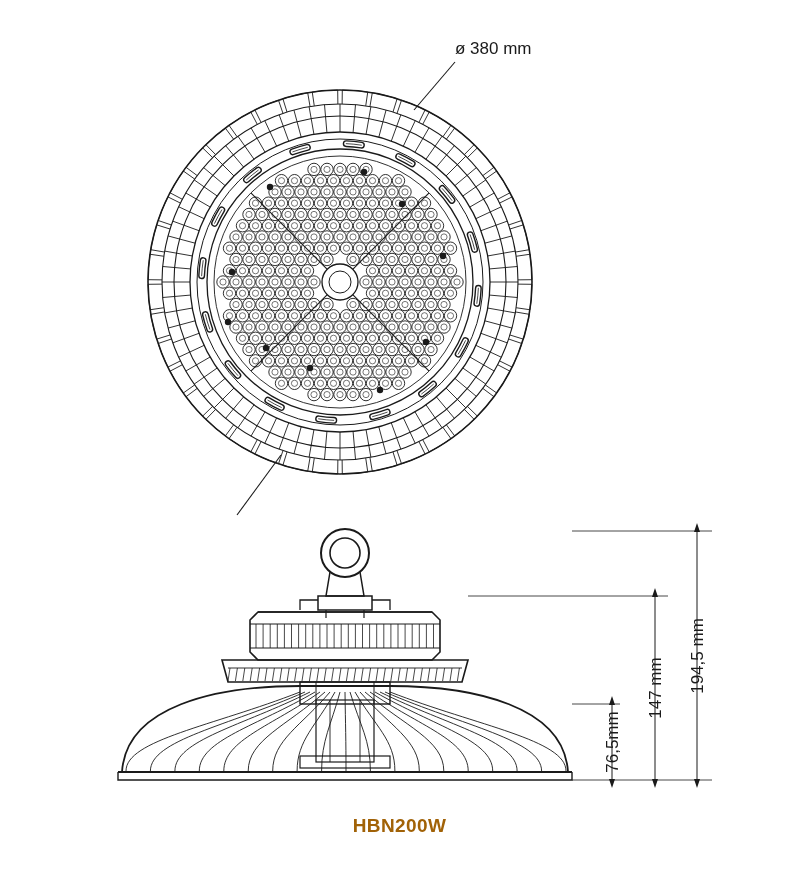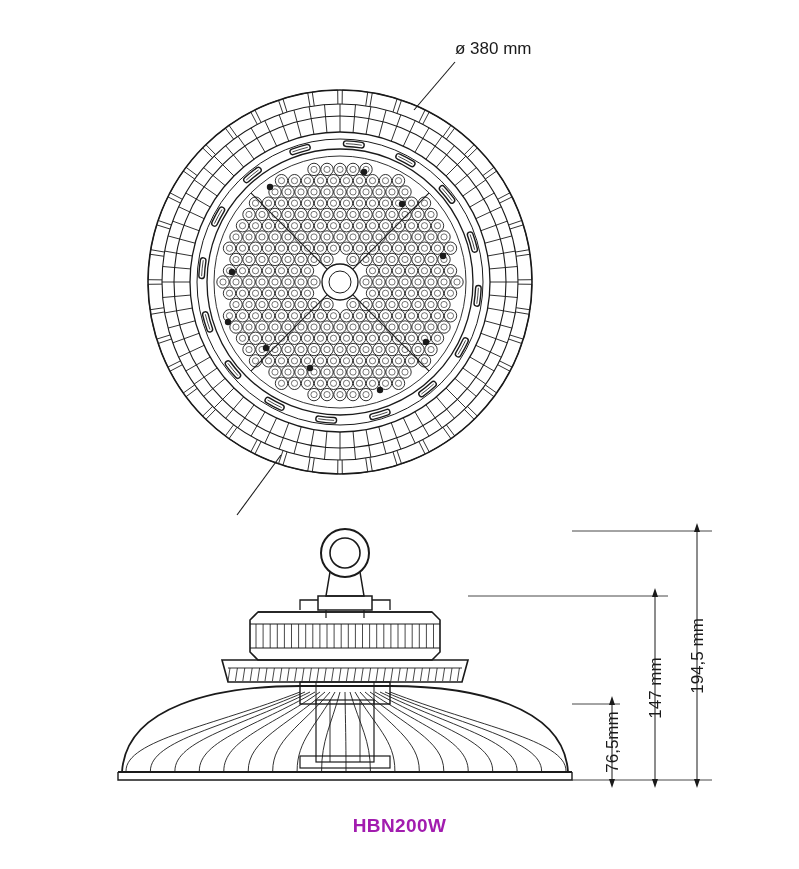--- a/index.html
+++ b/index.html
@@ -37,21 +37,21 @@
   }
   .model-name {
     position: absolute;
     left: 0;
     right: 0;
     top: 815px;
     text-align: center;
     font-family: "Liberation Sans", sans-serif;
     font-size: 19px;
     font-weight: bold;
-    color: #a21caf;
+    color: #a16207;
     letter-spacing: 0.4px;
   }
 </style>
 </head>
 <body>
 
 <div id="sheet">
 
   <svg class="drawing" viewBox="0 0 799 869">
     <defs>

